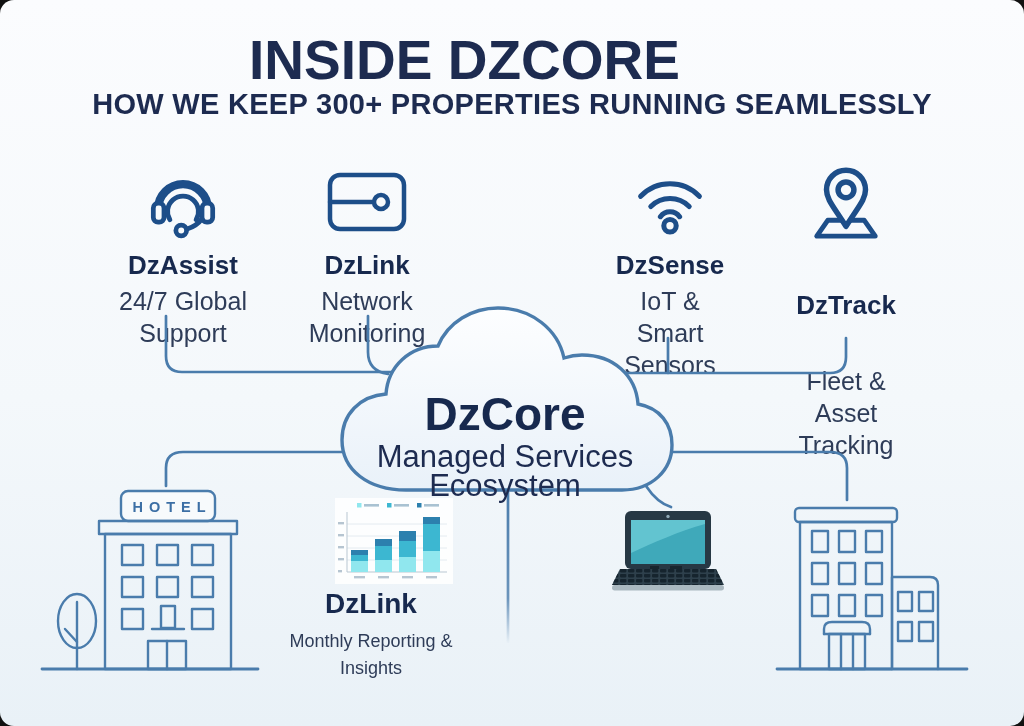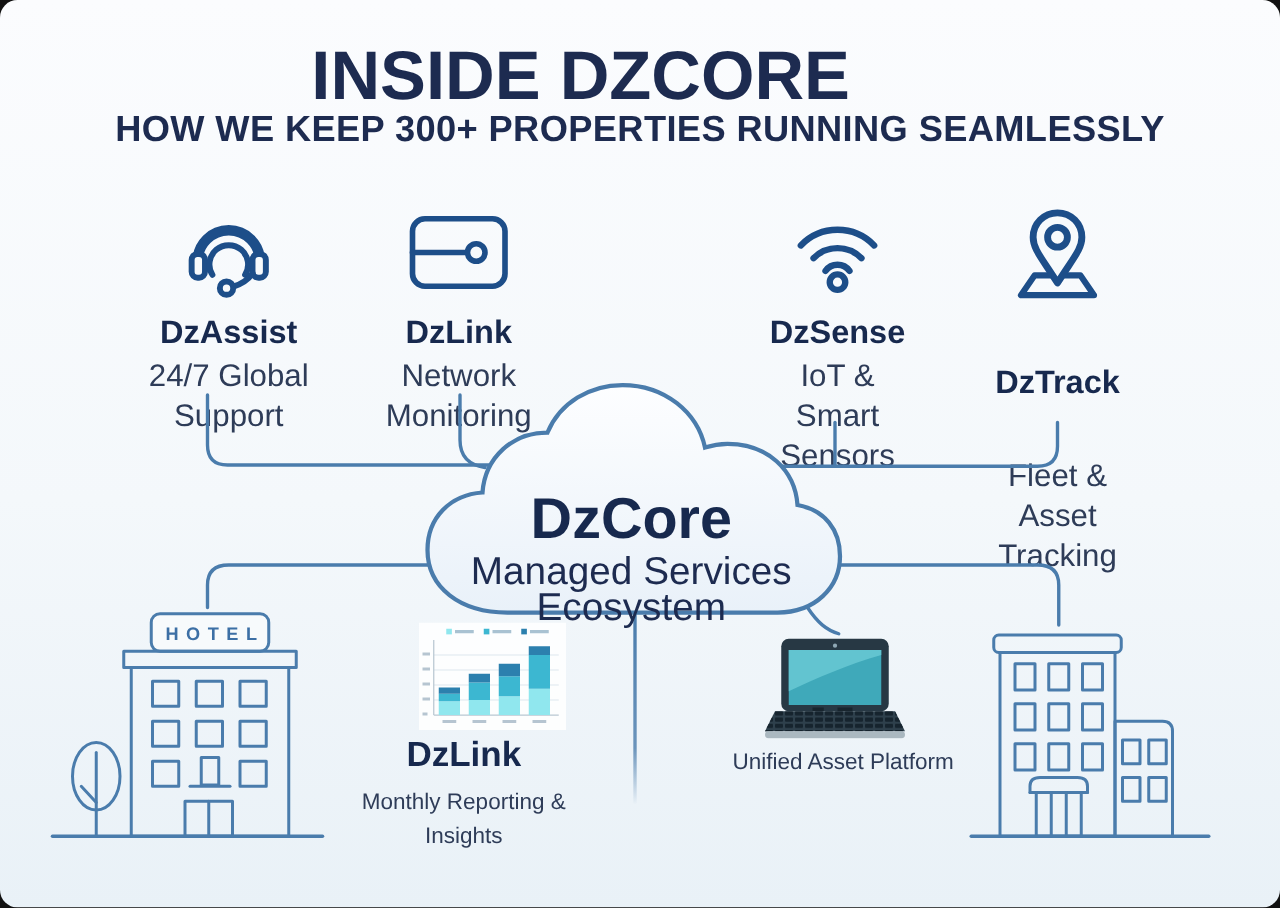--- a/index.html
+++ b/index.html
@@ -267,16 +267,15 @@
     <path d="M8,60 L104,60 L112,76 L0,76 Z" fill="url(#keys)"></path>
     <rect x="0" y="76" width="112" height="5.5" rx="2.7" fill="#aab8c0"></rect>
   </svg>
 
   <div class="abs bottom-block intel">
     <div class="b-name">DzLink</div>
     <div class="b-desc">Monthly Reporting &amp; Insights</div>
   </div>
 
   <div class="abs bottom-block portal">
-    <div class="b-desc">Unified Asset Platform</div>
   </div>
 
 </div>
 
 </body></html>

